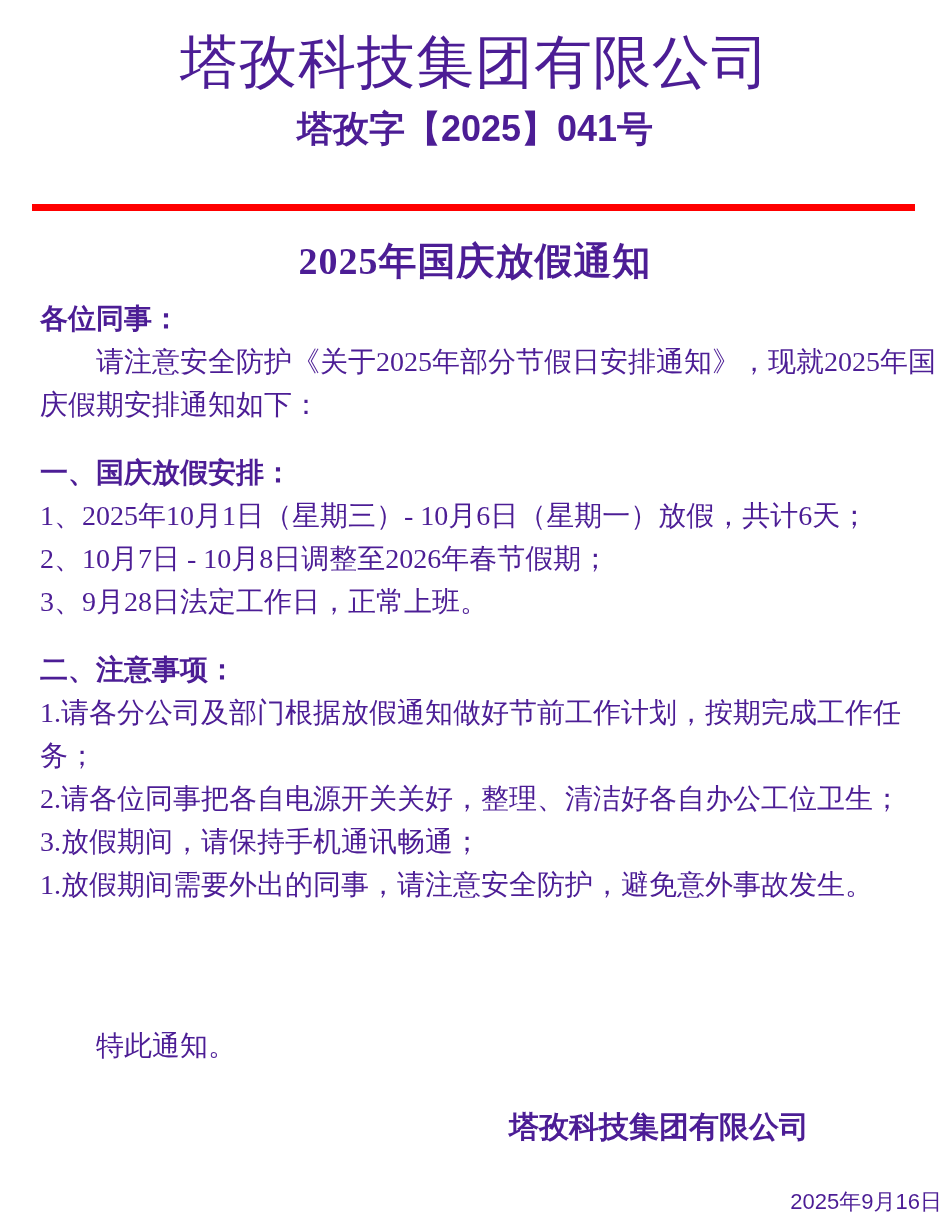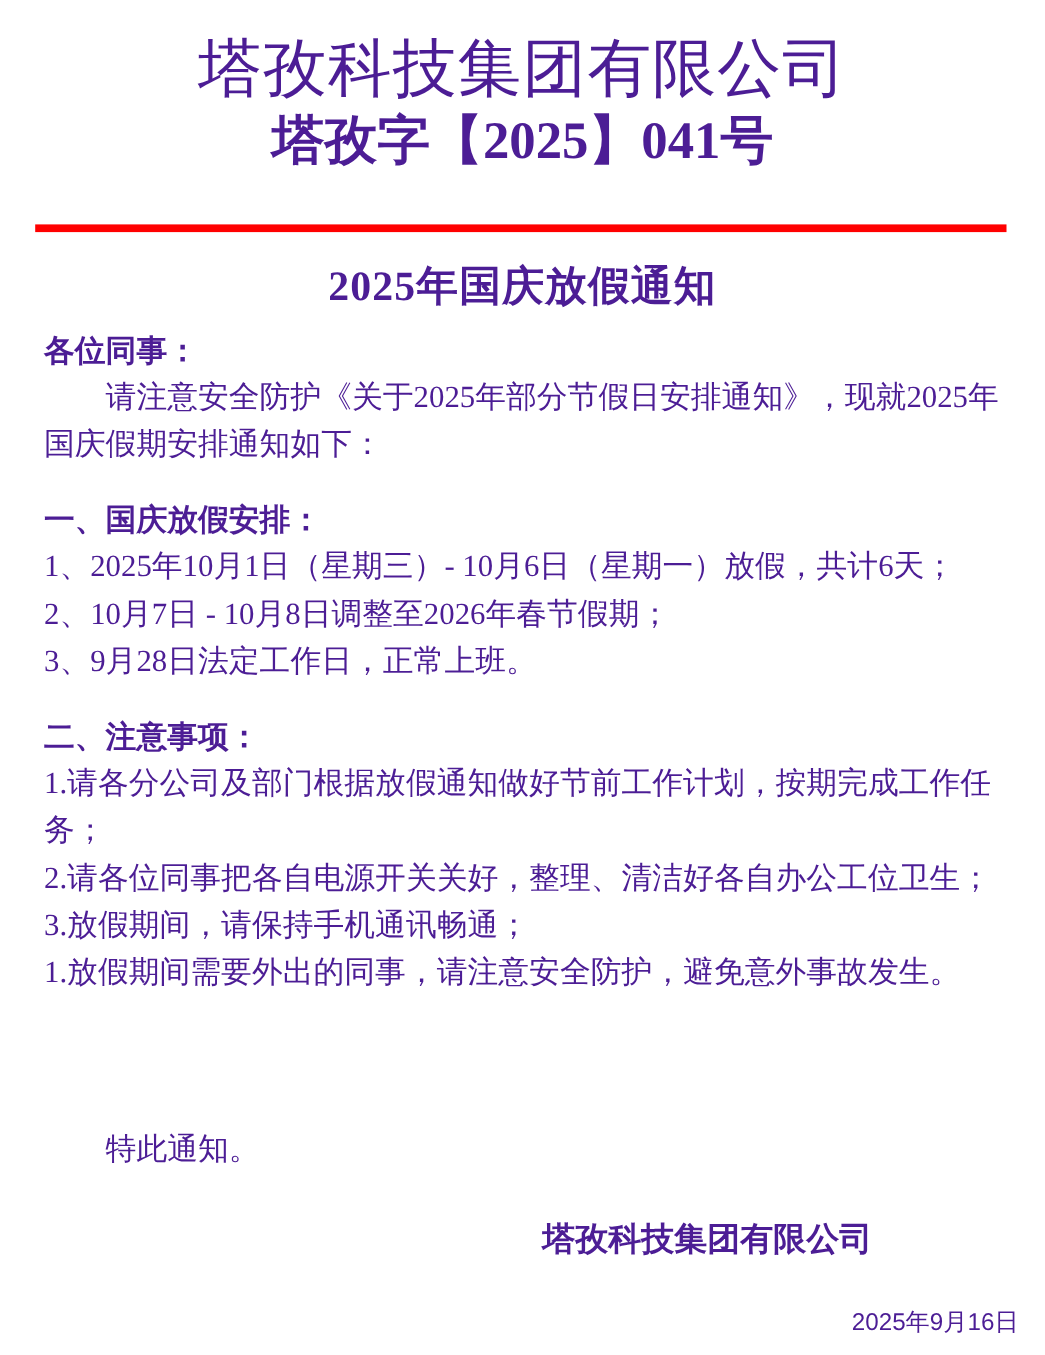--- a/index.html
+++ b/index.html
@@ -18,43 +18,43 @@
   .company-title {
     margin: 0;
     font-size: 58px;
     font-weight: normal;
     line-height: 70px;
     font-family: "Liberation Serif", "DejaVu Serif", serif;
     letter-spacing: 1px;
   }
   .doc-number {
     margin-top: 8px;
-    font-size: 48px;
+    font-size: 36px;
     line-height: 46px;
     font-weight: 600;
-    font-family: Liberation Serif, serif;
+    font-family: Liberation Sans, sans-serif;
   }
   
   .red-divider {
     height: 7px;
     margin: 52px 35px 0 32px;
     background: #ff0000;
   }
   
   .notice-title {
     margin: 28px 0 12px 0;
     text-align: center;
     font-size: 38px;
     line-height: 44px;
     font-weight: bold;
     font-family: "Liberation Serif", "DejaVu Serif", serif;
     letter-spacing: 1px;
   }
   .notice-body {
-    padding: 0 20px 0 40px;
+    padding: 0 4px 0 40px;
     font-size: 28px;
     line-height: 43px;
   }
   .notice-body p { margin: 0; }
   .hei {
     font-family: "Liberation Sans", "DejaVu Sans", sans-serif;
     font-weight: bold;
   }
   .salutation { margin-top: 14px !important; }
   .intro { text-indent: 2em; }

